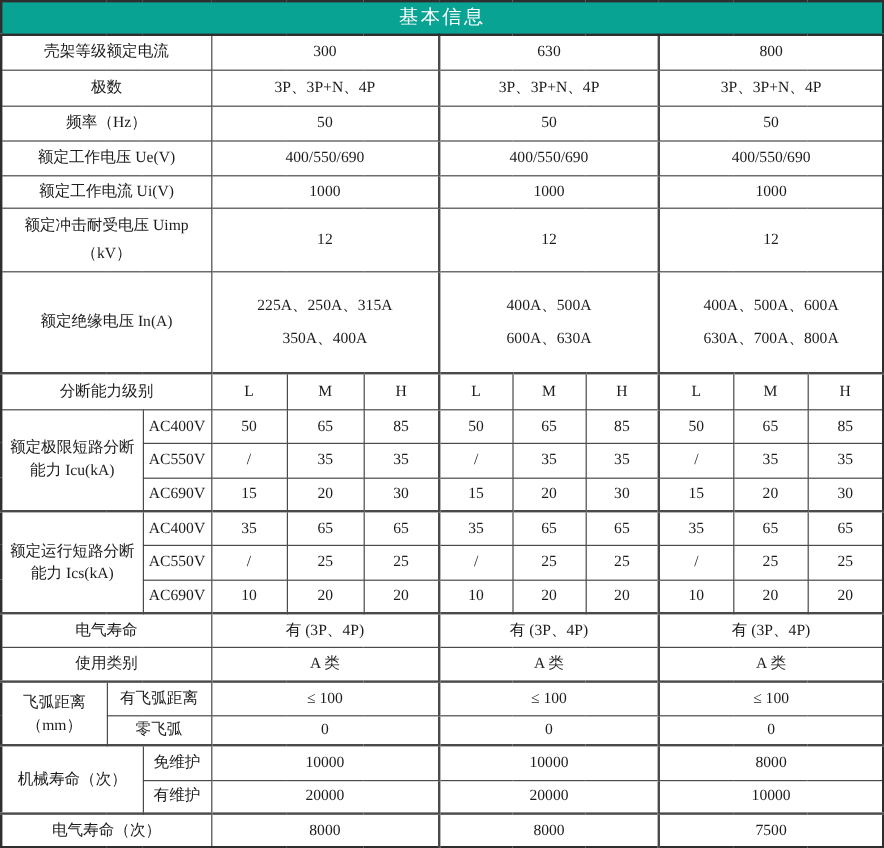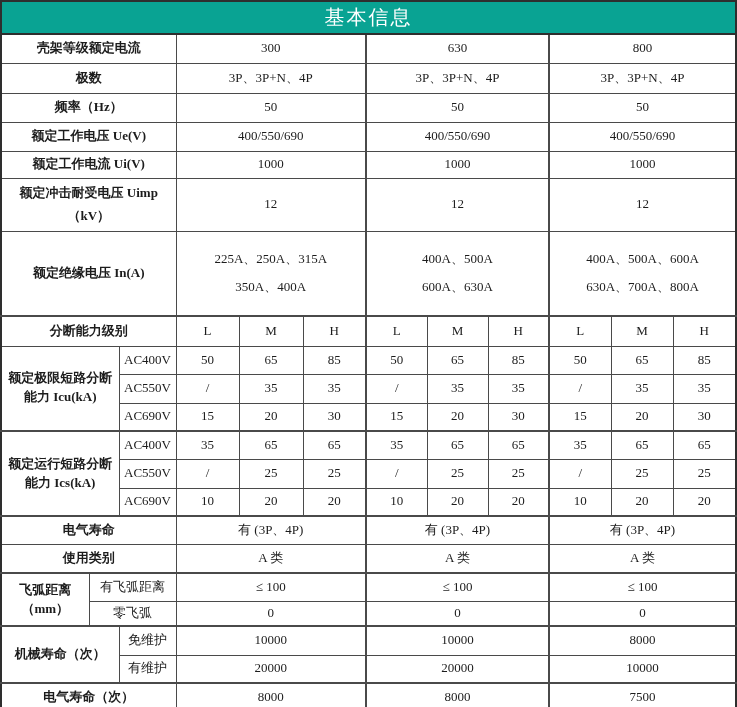--- a/index.html
+++ b/index.html
@@ -9,25 +9,25 @@
     --border-strong:#2E2E2E;
     --text:#1C1C1C;
     --page-bg:#FFFFFF;
   }
   html,body{margin:0;padding:0;background:var(--page-bg);}
   body{font-family:"Liberation Serif","DejaVu Serif",serif;color:var(--text);}
   .page{width:737px;height:707px;overflow:hidden;background:var(--page-bg);}
   table{border-collapse:collapse;table-layout:fixed;width:737px;border:2px solid var(--border-strong);}
   td{border:1px solid var(--border);text-align:center;vertical-align:middle;
      font-size:13px;padding:1px 3px;overflow:hidden;line-height:1.45;}
-  td.title{background:var(--header-bg);color:var(--header-text);font-size:20px;
+  td.title{background:var(--header-bg);color:var(--header-text);font-size:16px;
      letter-spacing:2px;border-bottom:2px solid var(--border-strong);}
   .bl2{border-left-width:2px;}
   .bt2{border-top-width:2px;}
-  .lbl{padding:1px 2px;font-weight:bold;}
+  .lbl{padding:1px 2px;}
   .two-line div{line-height:2.15;}
   .wrap2 div{line-height:1.7;}
 </style>
 </head>
 <body>
 
 <div class="page">
 <table>
   <colgroup>
     <col style="width:88px">

